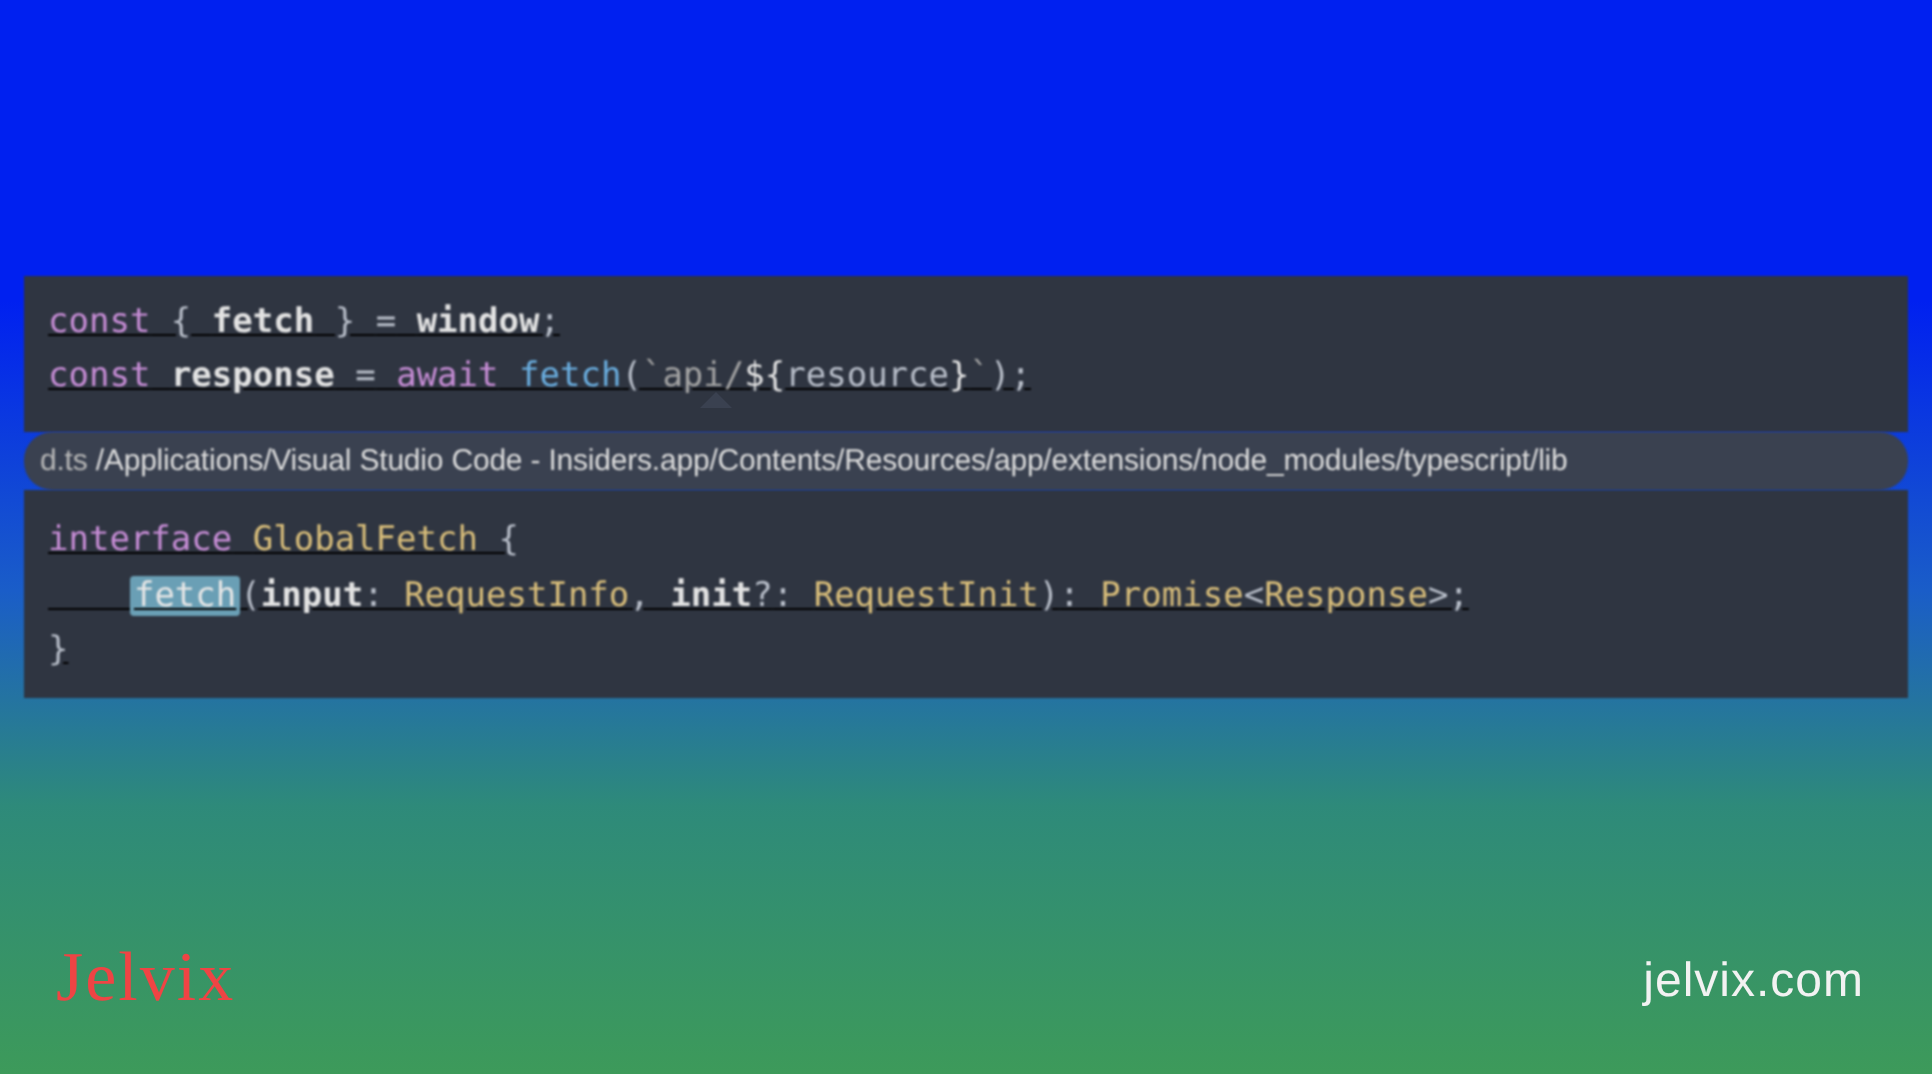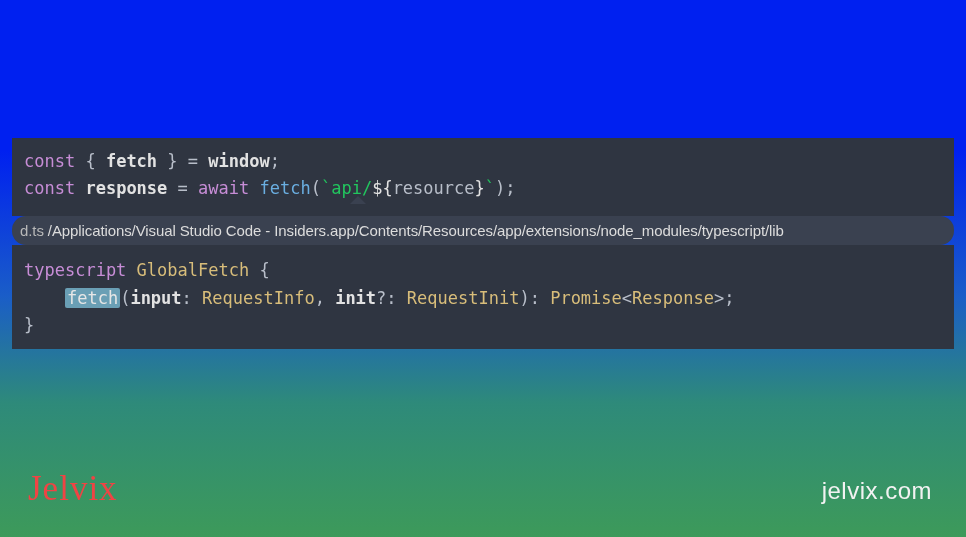--- a/index.html
+++ b/index.html
@@ -35,27 +35,27 @@
       white-space: nowrap;
       overflow: hidden;
       filter: blur(0.4px);
       font-family: Arial, sans-serif;
       letter-spacing: -0.1px;
       border-radius: 14px;
     }
     .path-bar .file-tag {
       color: #b8b8b8;
     }
-    .line { white-space: pre; }
+    .line { white-space: pre; text-decoration: underline; }
     .kw { color: #c78dd6; }
     .id { color: #e2e2e2; font-weight: 600; }
     .pln { color: #b8bec9; }
     .op { color: #b8bec9; }
     .fn { color: #6aaee0; }
-    .str { color: #22c55e; }
+    .str { color: #a3a3a3; }
     .tpl { color: #e2e2e2; }
     .type { color: #d8bd7a; }
     .highlight { background: #6a9fb5; color: #e6e6e6; padding:0 2px; border-radius:2px;}
     .pointer {
       width: 0; height: 0;
       border-left: 8px solid transparent;
       border-right: 8px solid transparent;
       border-bottom: 8px solid #3a4150;
       position: absolute;
       top: 58px;
@@ -88,20 +88,20 @@
 <div class="editor-container">
   <div class="code-panel" id="code-top">
       <div class="line"><span class="kw">const</span><span class="pln"> { </span><span class="id">fetch</span><span class="pln"> } </span><span class="op">=</span><span class="pln"> </span><span class="id">window</span><span class="pln">;</span></div>
       <div class="line"><span class="kw">const</span><span class="pln"> </span><span class="id">response</span><span class="pln"> </span><span class="op">=</span><span class="pln"> </span><span class="kw">await</span><span class="pln"> </span><span class="fn">fetch</span><span class="pln">(</span><span class="str">`api/</span><span class="tpl">${</span><span class="pln">resource</span><span class="tpl">}</span><span class="str">`</span><span class="pln">);</span></div>
     </div>
   <div class="pointer"></div>
   <div class="path-bar">
     <span class="file-tag">d.ts</span><span> /Applications/Visual Studio Code - Insiders.app/Contents/Resources/app/extensions/node_modules/typescript/lib</span>
   </div>
   <div class="code-panel bottom" id="code-bottom">
-      <div class="line"><span class="kw">typescript</span><span class="pln"> </span><span class="type">GlobalFetch</span><span class="pln"> {</span></div>
+      <div class="line"><span class="kw">interface</span><span class="pln"> </span><span class="type">GlobalFetch</span><span class="pln"> {</span></div>
       <div class="line"><span class="pln">    </span><span class="highlight">fetch</span><span class="pln">(</span><span class="id">input</span><span class="pln">: </span><span class="type">RequestInfo</span><span class="pln">, </span><span class="id">init</span><span class="op">?</span><span class="pln">: </span><span class="type">RequestInit</span><span class="pln">)</span><span class="pln">: </span><span class="type">Promise</span><span class="pln">&lt;</span><span class="type">Response</span><span class="pln">&gt;;</span></div>
       <div class="line"><span class="pln">}</span></div>
     </div>
 </div>
 
 <div class="brand-left">Jelvix</div>
 <div class="brand-right">jelvix.com</div>
 
 </body></html>

